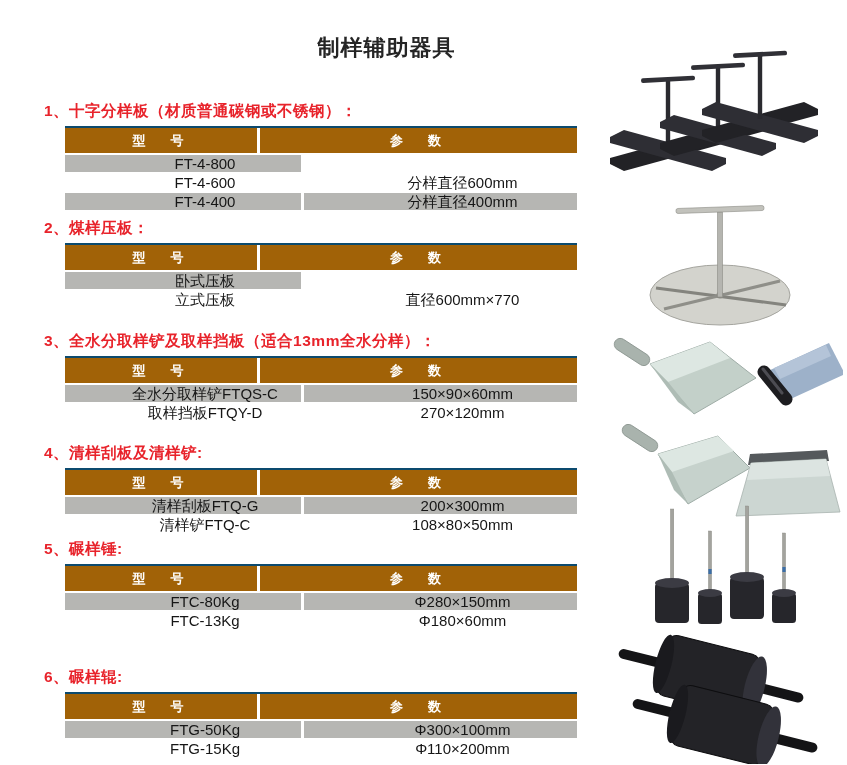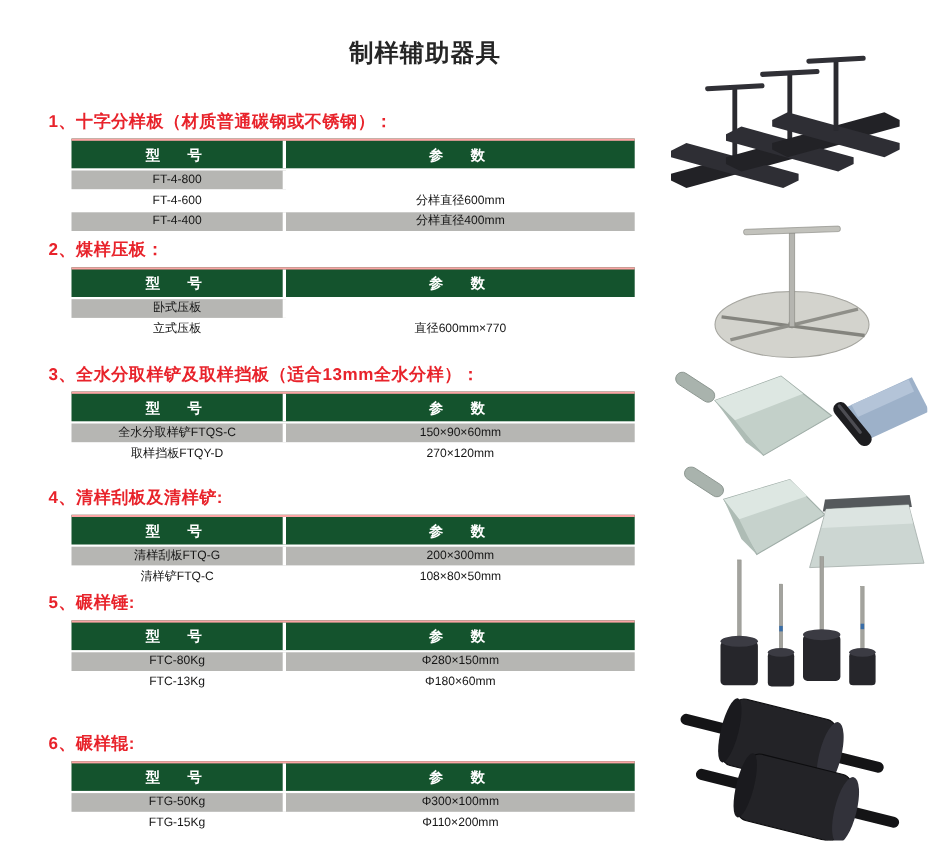--- a/index.html
+++ b/index.html
@@ -11,30 +11,30 @@
     position:absolute;top:33px;left:0;width:773px;text-align:center;
     font-size:22px;font-weight:bold;color:#252525;letter-spacing:1px;
   }
   .section{position:absolute;left:44px;width:535px;}
   .sec-heading{
     margin:16px 0 5px 0;font-size:15.5px;font-weight:600;color:#e8232b;line-height:20px;
     letter-spacing:0.5px;
   }
   .tbl{margin-left:21px;width:512px;}
   .tbl-head{
-    display:flex;height:25px;background:#14532d;border-top:2px solid #fca5a5;
+    display:flex;height:25px;background:#a16207;border-top:2px solid #0c4a6e;
   }
   .tbl-head .cell{
     color:#ffffff;font-size:13px;font-weight:600;letter-spacing:6px;
     display:flex;align-items:center;justify-content:center;
   }
   .row{display:flex;height:17px;margin-top:2px;}
   .row .cell{
-    font-size:11px;color:#161616;font-weight:500;
-    display:flex;align-items:center;justify-content:center;line-height:17px;
+    font-size:15px;color:#161616;font-weight:500;
+    display:flex;align-items:center;justify-content:center;line-height:17px;padding-left:44px;
   }
   .row.gray .cell{background:#b6b6b3;}
   .cell.c-model{width:192px;border-right:3px solid #ffffff;}
   .cell.c-param{flex:1;}
   .photo{position:absolute;}
   .photo svg{display:block;width:100%;height:100%;}
 </style>
 </head>
 <body>
 

